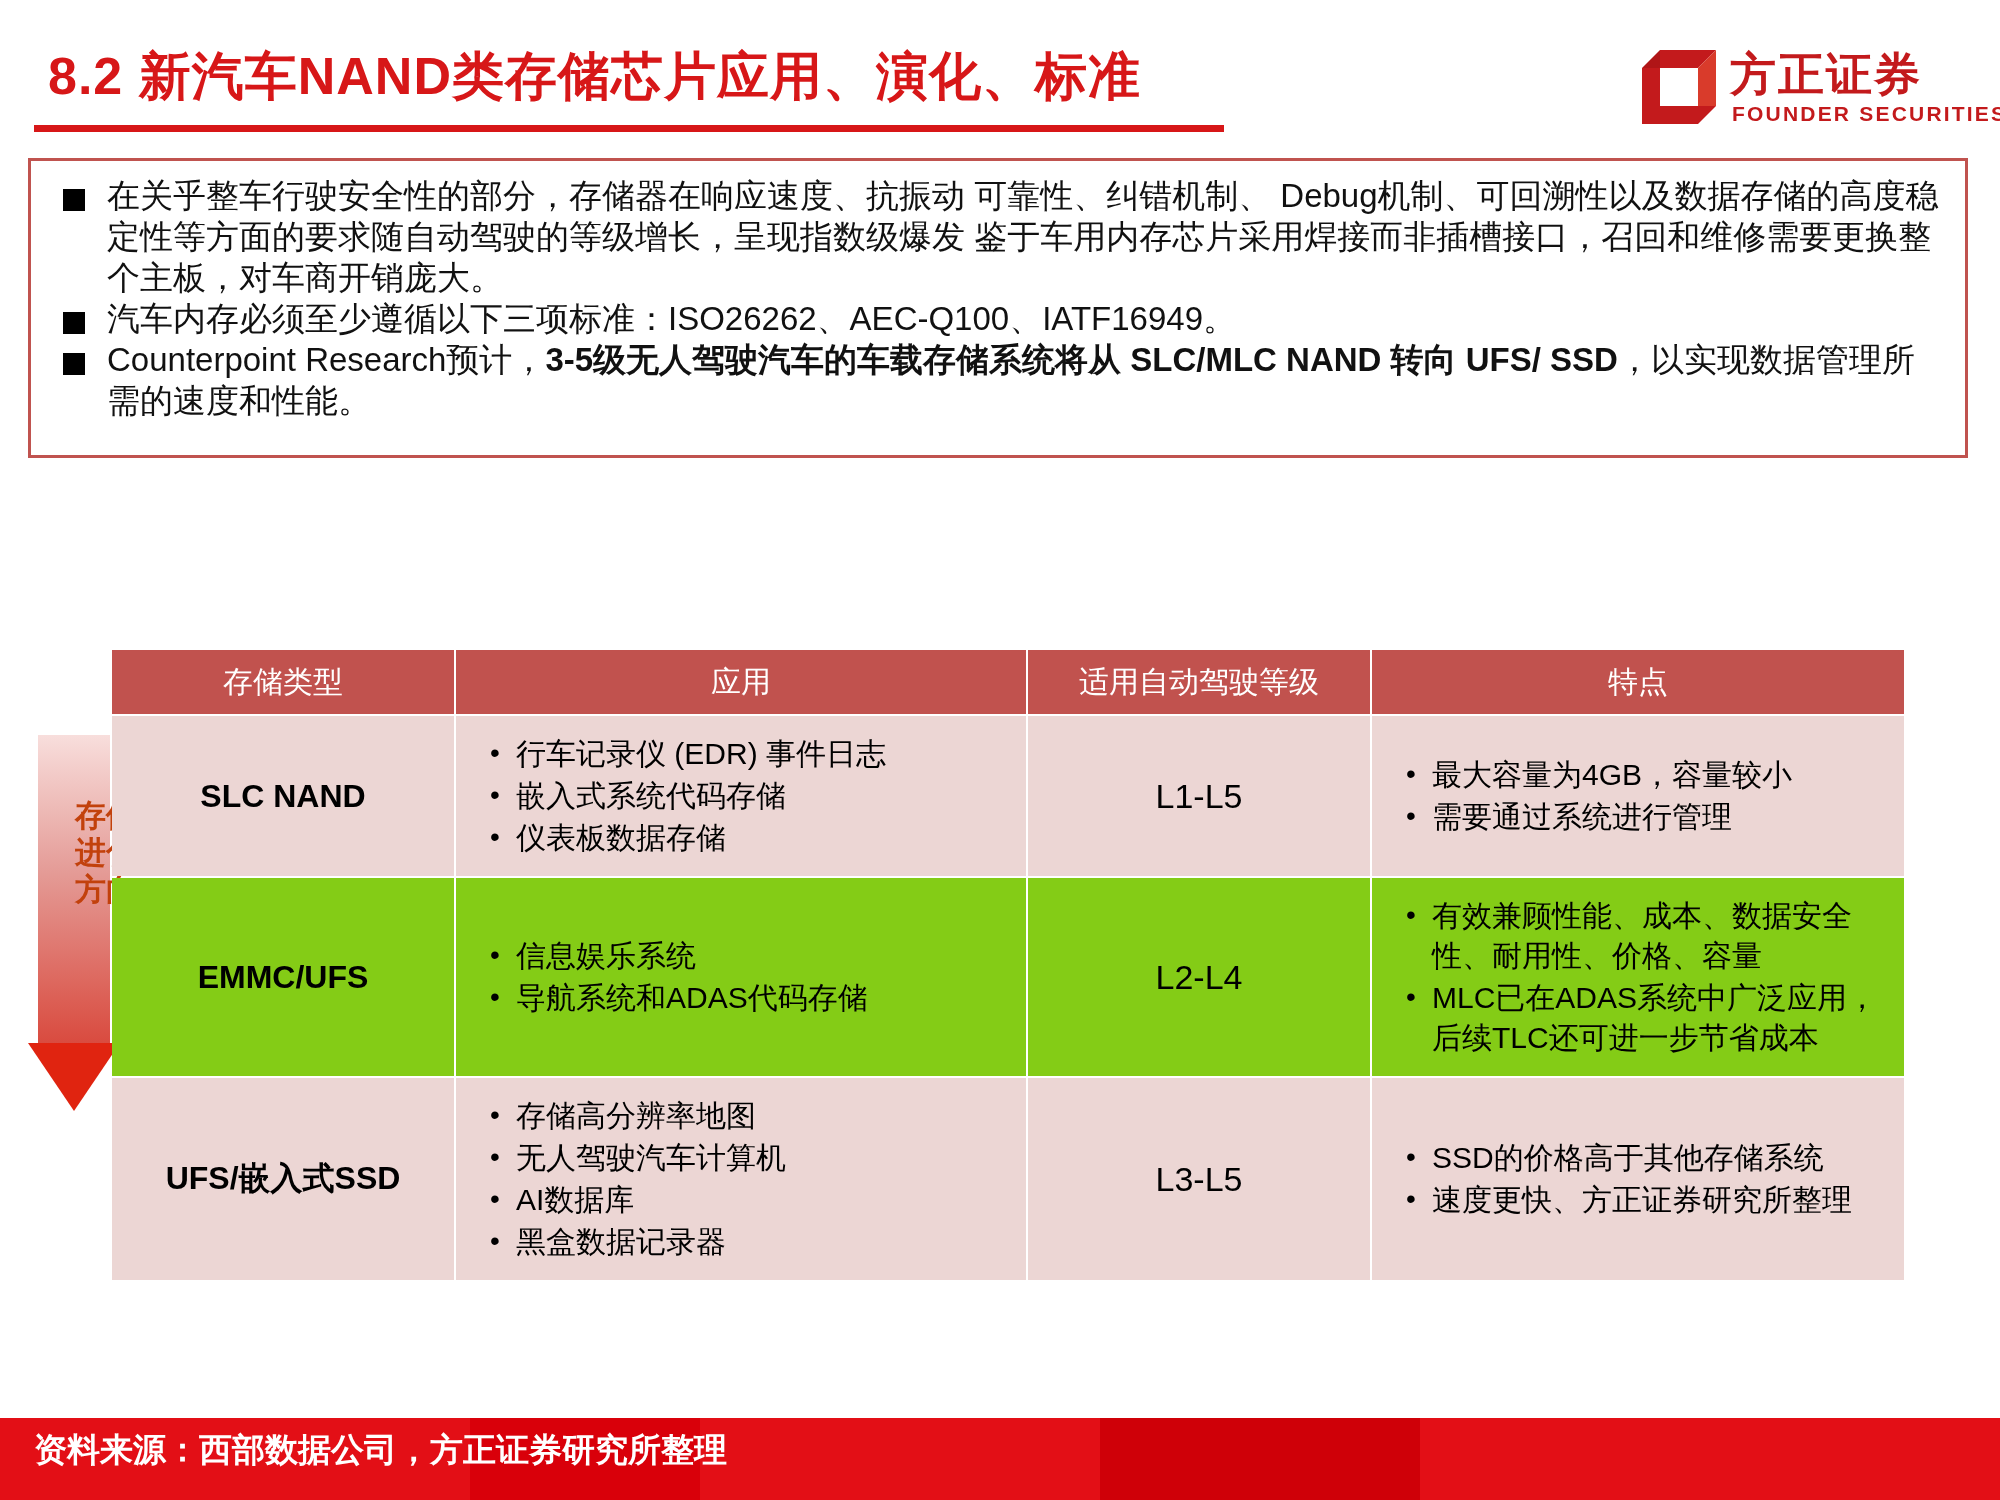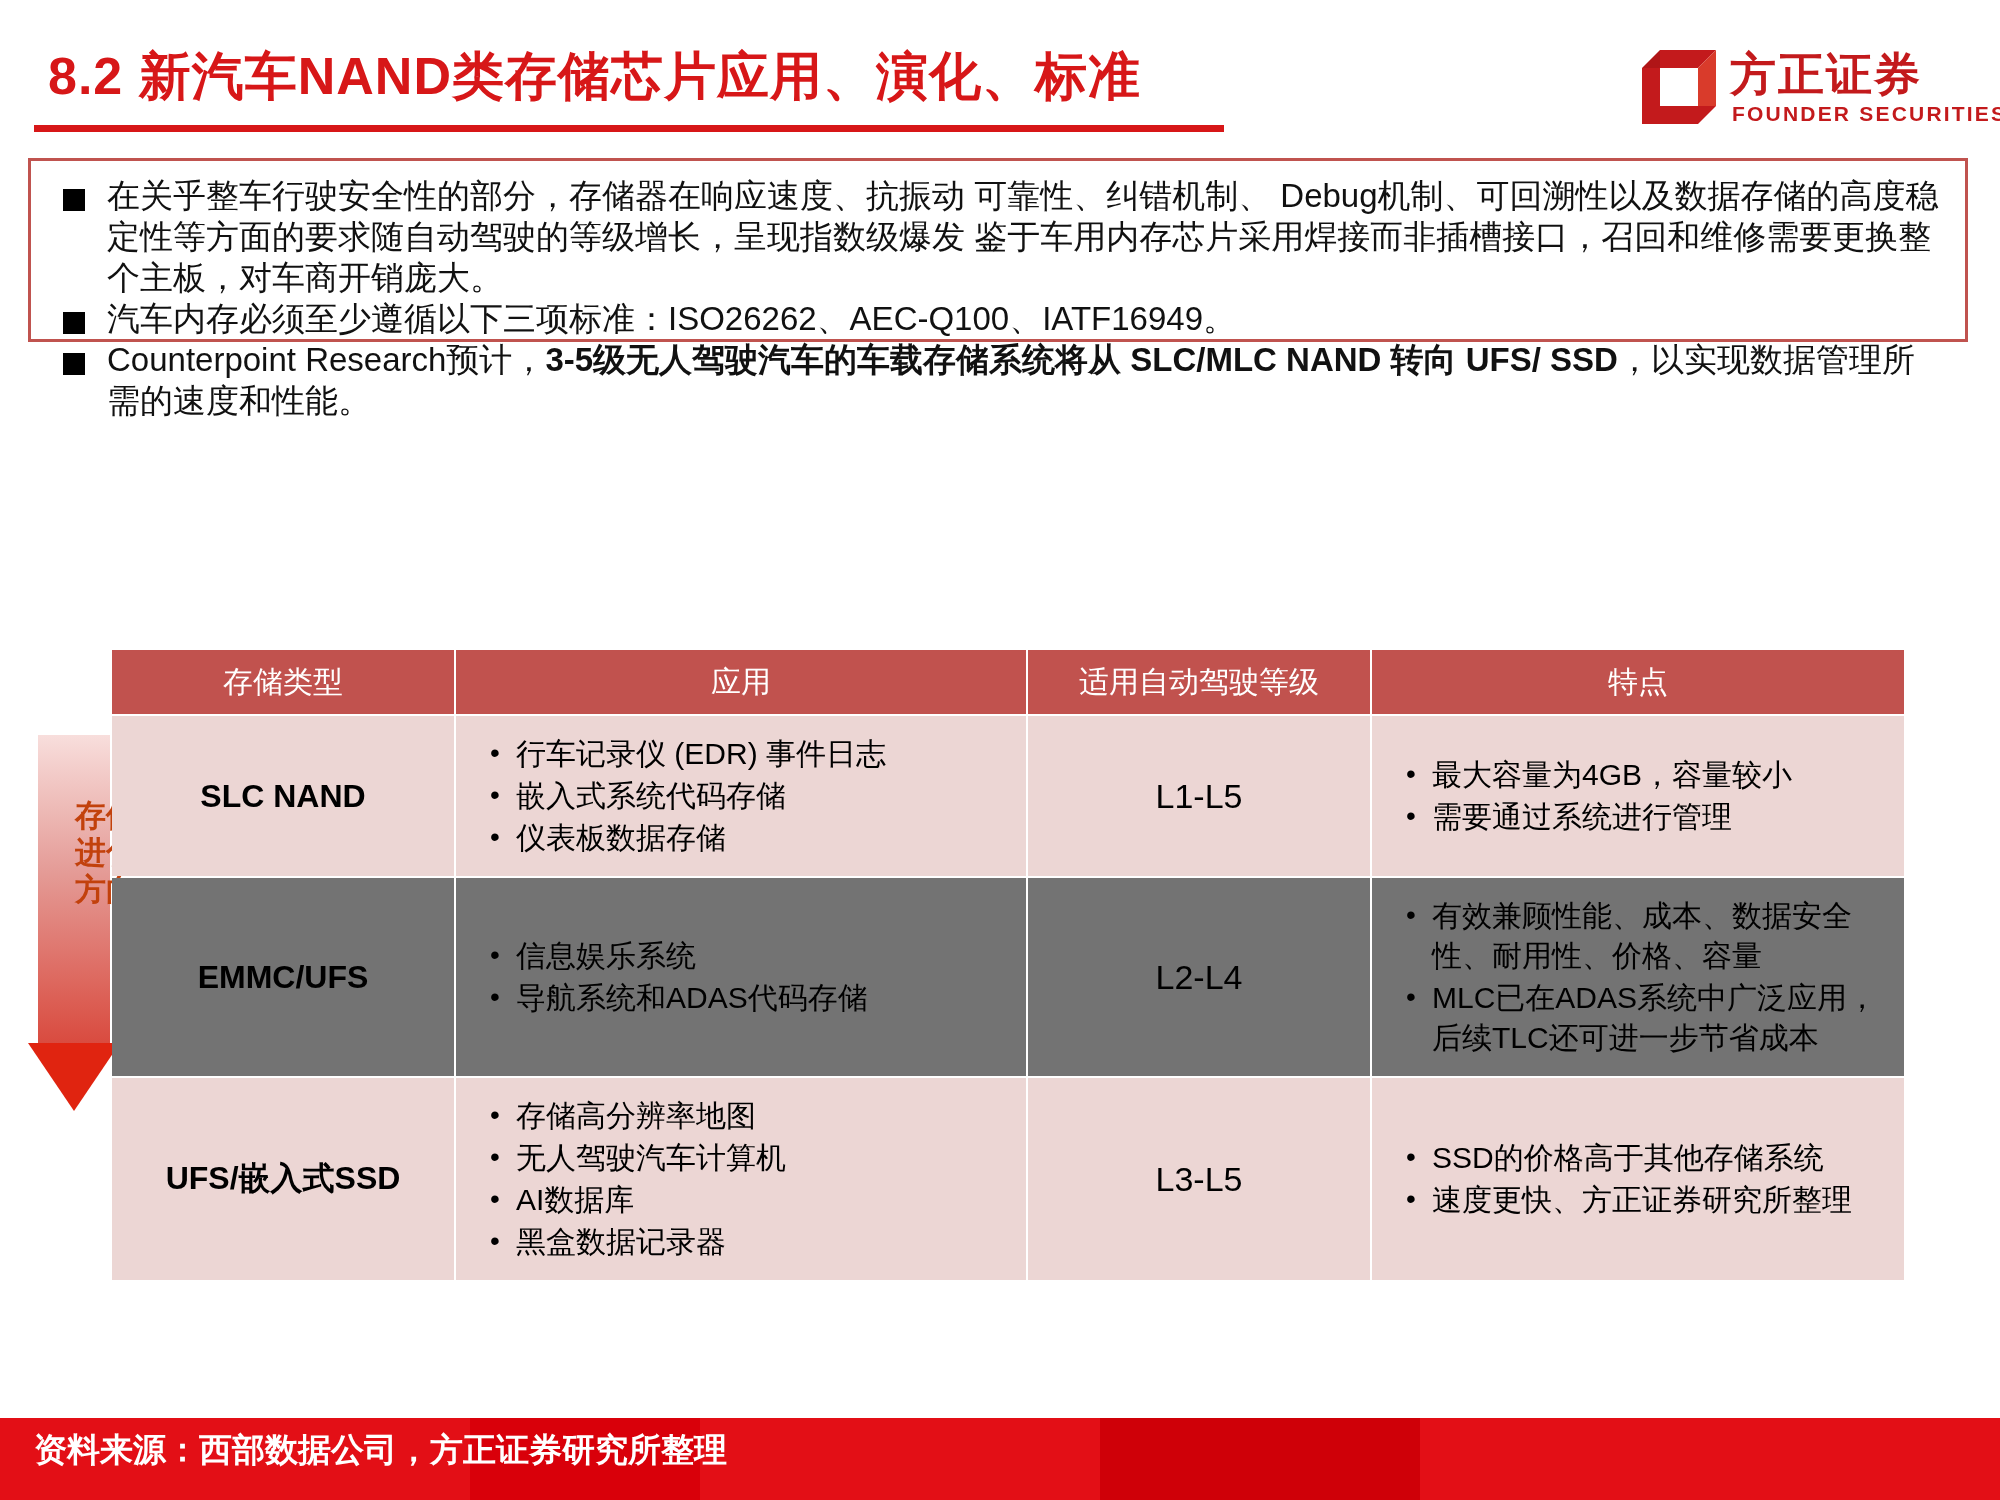--- a/index.html
+++ b/index.html
@@ -29,21 +29,21 @@
     white-space:nowrap;
   }
   .logo-en{
     position:absolute;left:90px;top:58px;
     font-size:21px;font-weight:bold;color:#c31a1c;letter-spacing:2.2px;
     white-space:nowrap;
   }
 
   
   .bulletbox{
-    position:absolute;left:28px;top:158px;width:1940px;height:184px;
+    position:absolute;left:28px;top:158px;width:1940px;height:300px;
     border:3px solid #c0534f;background:#ffffff;box-sizing:border-box;
     padding:14px 18px 0 18px;
   }
   .bline{display:flex;align-items:flex-start;}
   .bmark{
     flex:0 0 auto;width:22px;height:22px;background:#000;
     margin:14px 22px 0 14px;
   }
   .btext{
     font-size:33px;line-height:41px;color:#111;
@@ -87,21 +87,21 @@
   .tbl th{
     background:#c1524e;color:#fff;font-size:30px;font-weight:normal;
     height:62px;vertical-align:middle;text-align:center;
   }
   .tbl td{vertical-align:middle;}
   .c1{width:270px;}
   .c2{width:450px;}
   .c3{width:270px;}
   .c4{width:420px;}
   .rowA td{background:#ecd6d4;}
-  .rowB td{background:#737373;}
+  .rowB td{background:#84cc16;}
   .cell-type{
     text-align:center;font-size:32px;font-weight:bold;color:#000;
   }
   .cell-level{
     text-align:center;font-size:34px;color:#000;
   }
   ul.bl{margin:0;padding:0 14px 0 34px;list-style:none;}
   ul.bl li{
     position:relative;font-size:30px;line-height:40px;color:#000;
     padding-left:26px;margin:2px 0;

